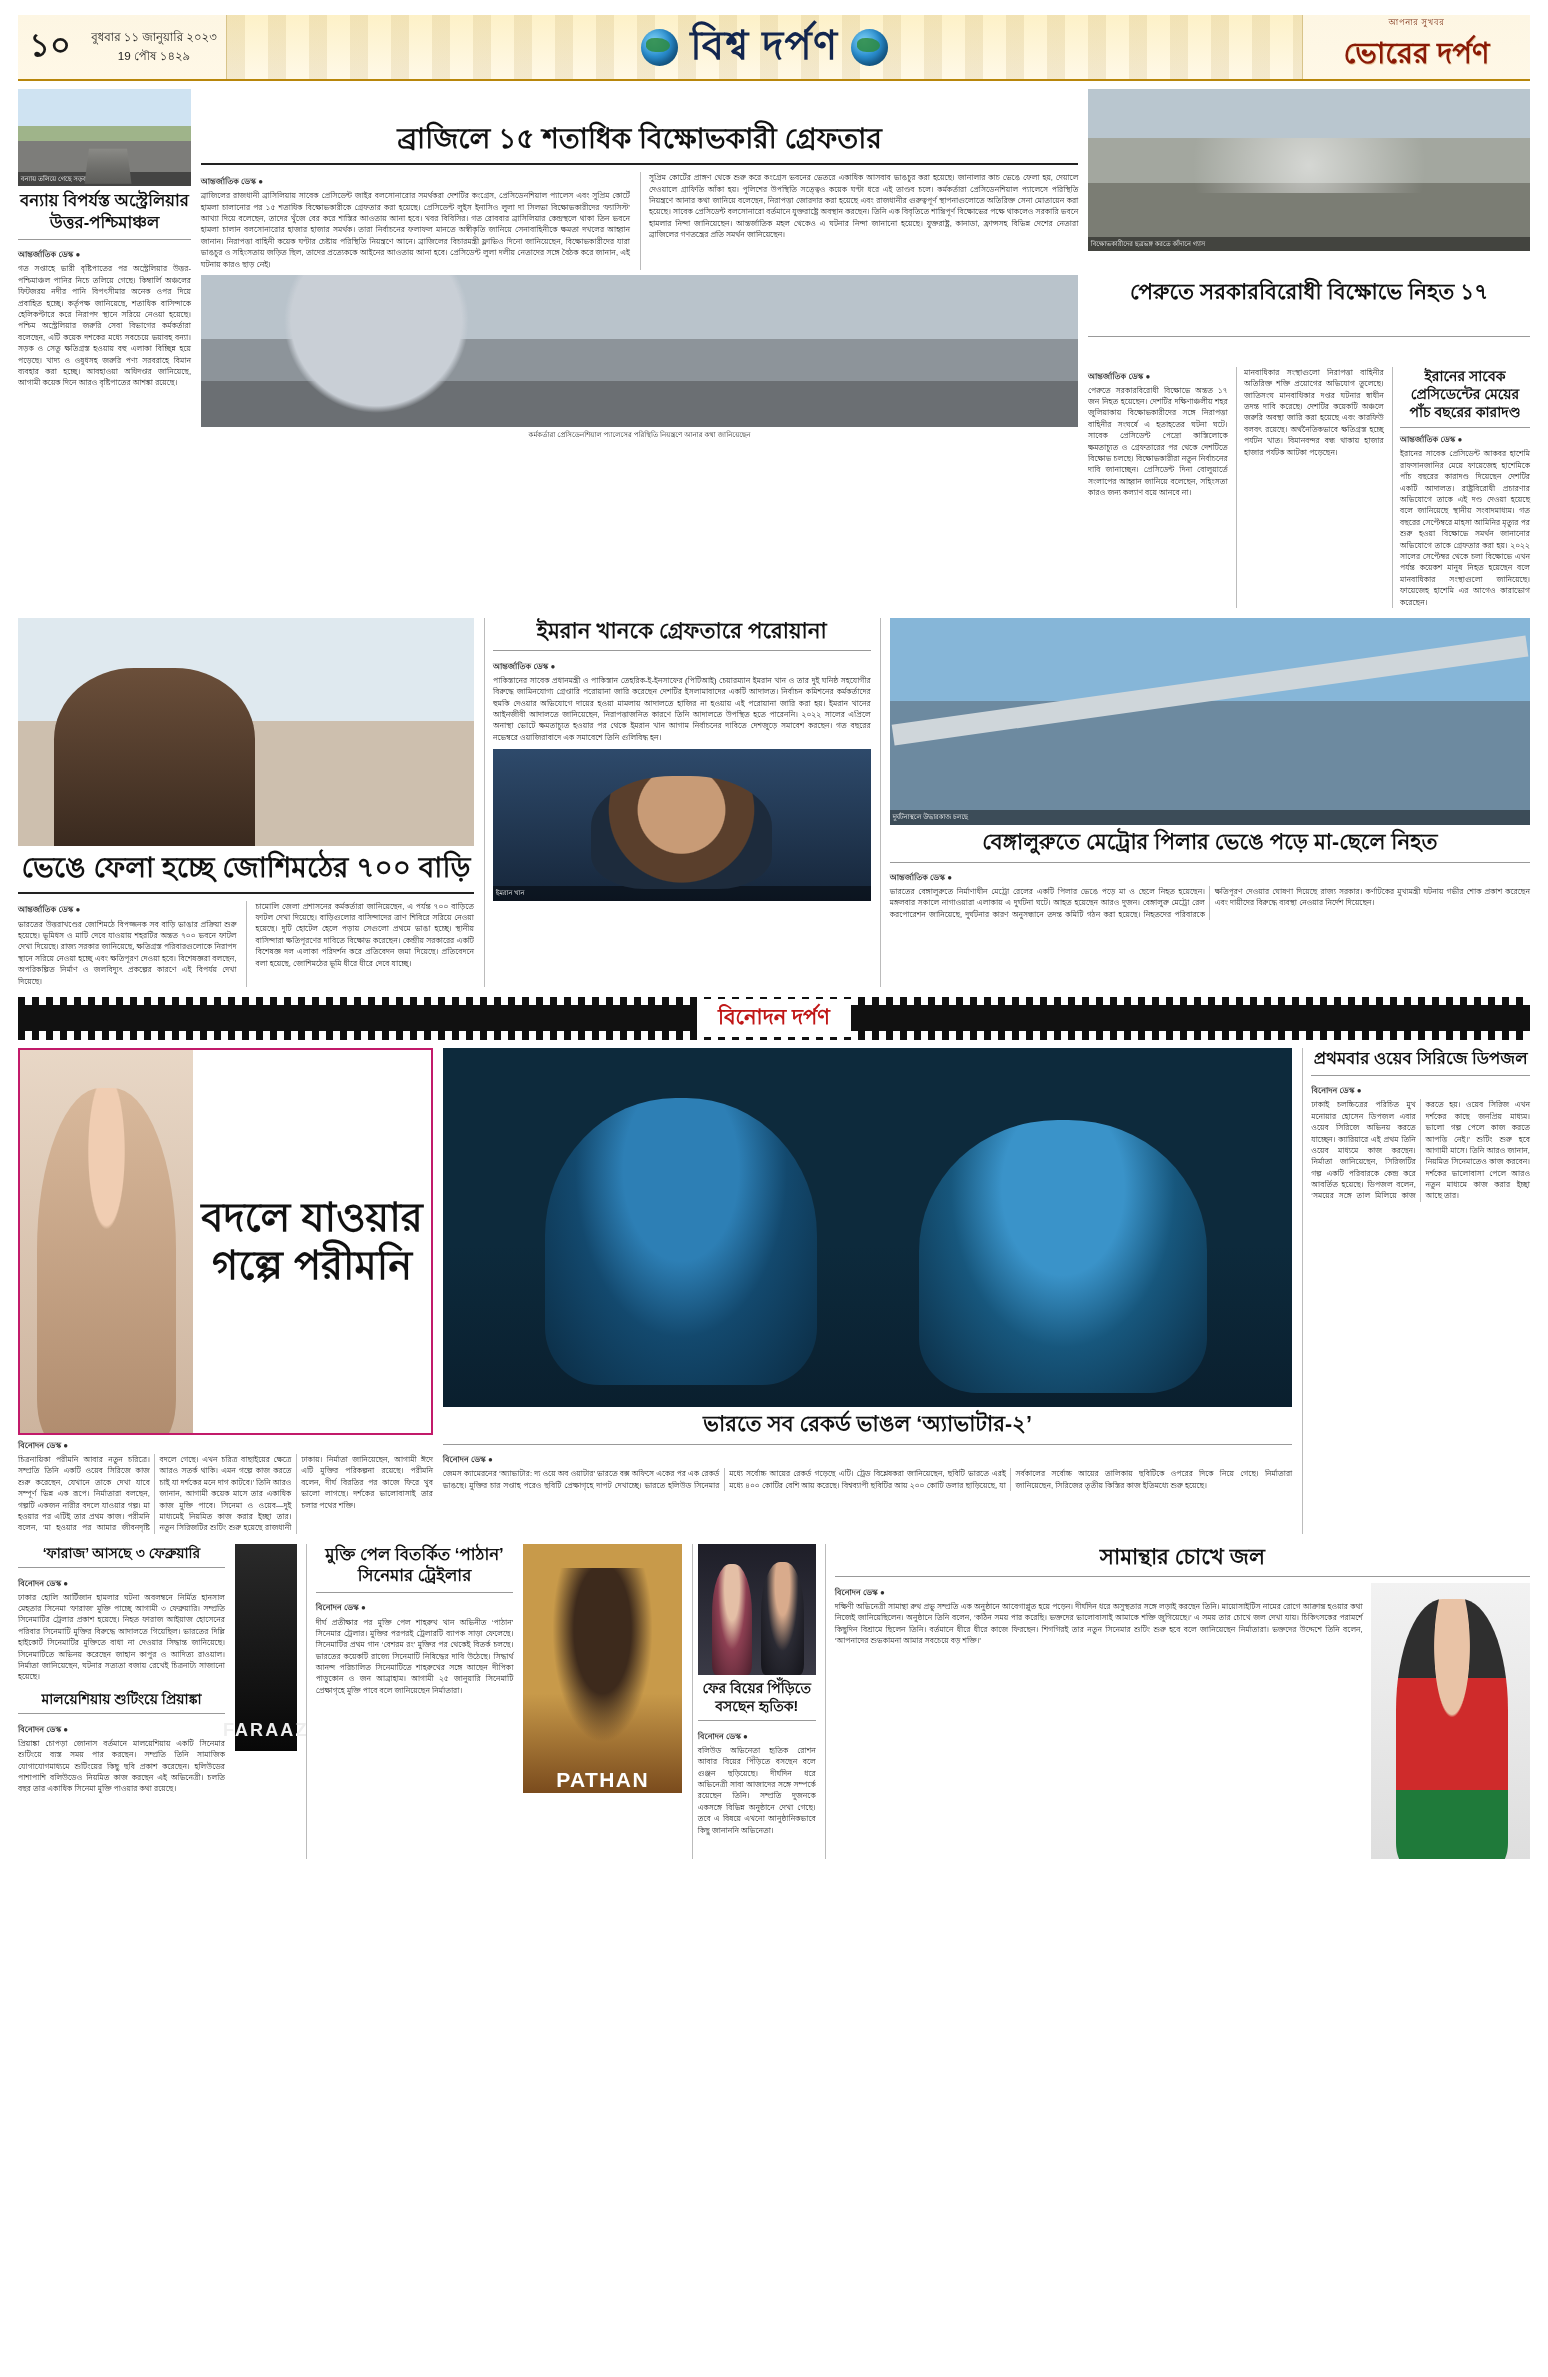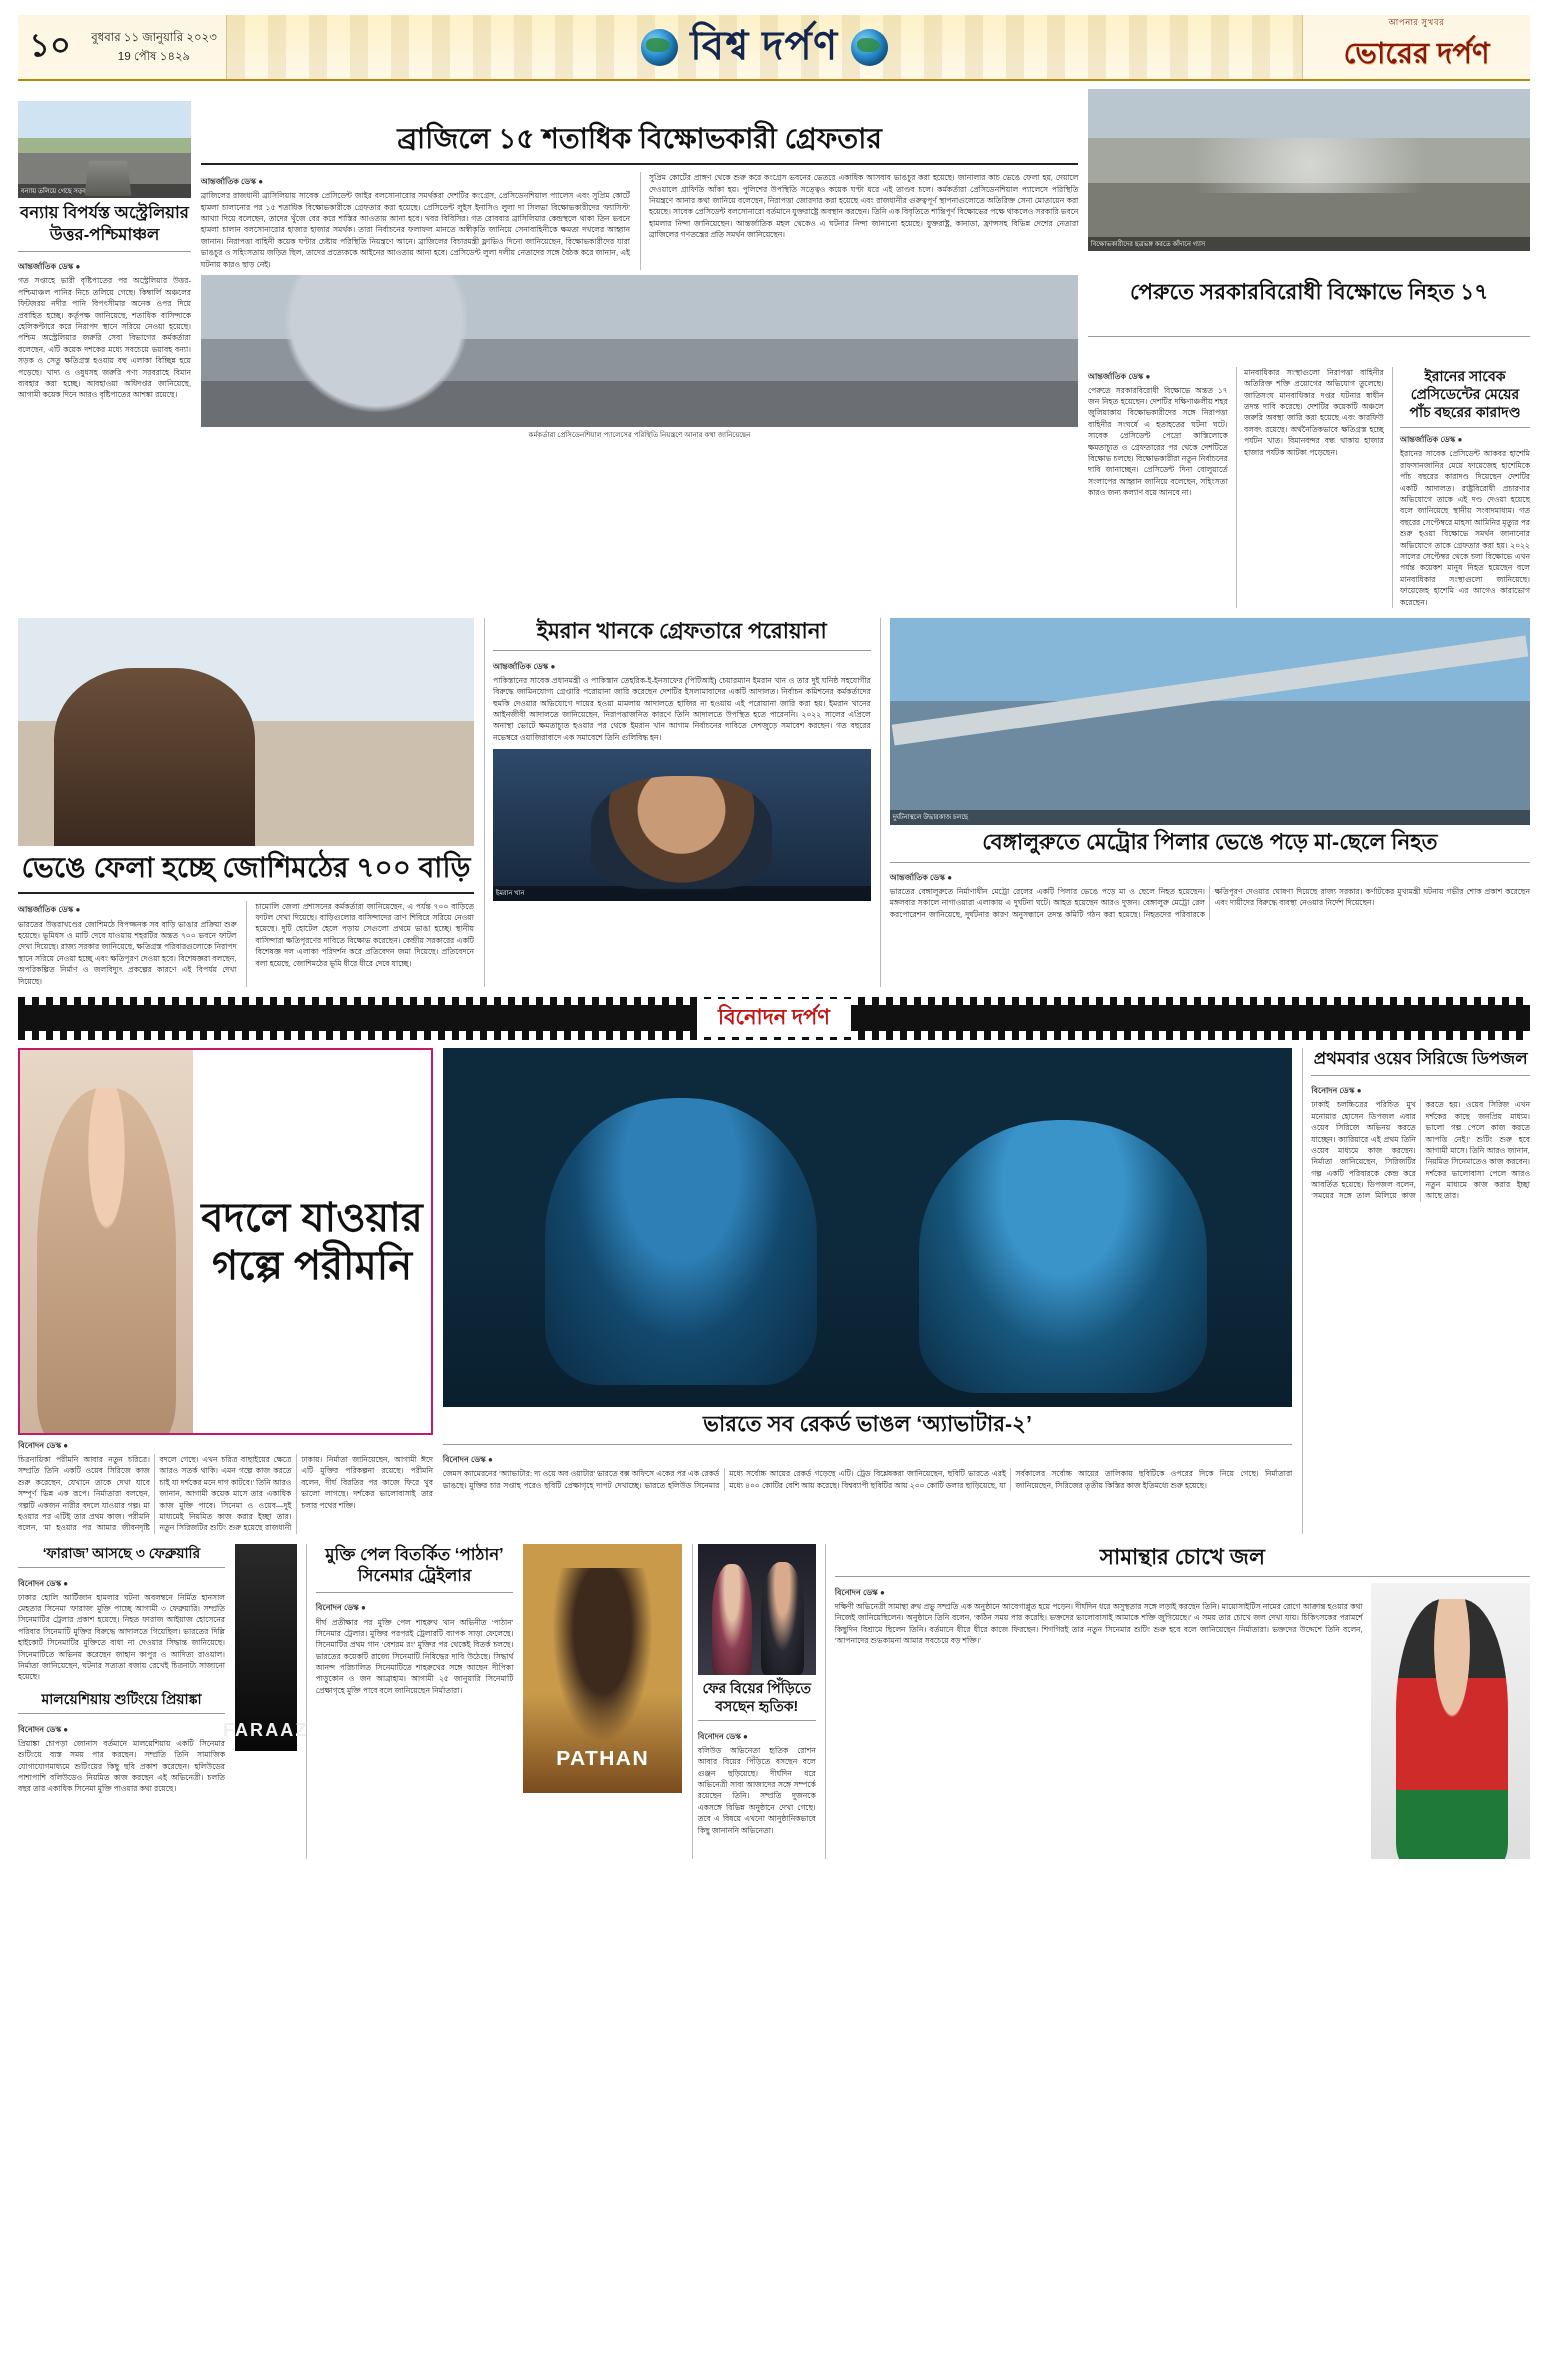--- a/index.html
+++ b/index.html
@@ -87,21 +87,21 @@
   .body-txt {
     font-size: 7.6px; line-height: 1.5; text-align: justify; color:#232323;
     hyphens: auto; word-break: break-word;
   }
   .rule { border-top: 0.7px solid #999; margin: 5.5px 0; }
   .thickrule { border-top: 2.1px solid #222; margin: 7px 0; }
 
   
   .top-wrap { display:flex; gap: 9.7px; margin-top: 8.3px; }
   .col { display:flex; flex-direction:column; }
-  .c-left   { width: 173px; margin-top: 12px; }
+  .c-left   { width: 173px; }
   .c-mid    { flex: 1; margin-top: 32px; }
   .c-right  { width: 442px; gap: 24px; }
 
   .photo {
     background: #ccc; position: relative; overflow: hidden;
   }
   .photo .cap {
     position:absolute; bottom:0; left:0; right:0;
     font-size: 6.6px; color: #fff; background: rgba(0,0,0,.45);
     padding: 1.4px 2.8px;
@@ -222,21 +222,21 @@
     background: linear-gradient(#2a2a2a, #080808);
     position:relative; color:#eee;
     display:flex; align-items:flex-end; justify-content:center;
     padding-bottom: 9.7px; font-size: 18px; font-weight:bold; letter-spacing:2.1px;
   }
   .pathan-poster {
     height: 249px;
     background: linear-gradient(#c89a4a 0 60%, #7a4b1d 100%);
     position:relative; color:#fff;
     display:flex; align-items:flex-end; justify-content:center;
-    padding-bottom: 23px; font-size: 21px; font-weight:bold; letter-spacing:1.4px;
+    padding-bottom: 1px; font-size: 21px; font-weight:bold; letter-spacing:1.4px;
     overflow:hidden;
   }
   .pathan-poster:before{
     content:""; position:absolute; left:18%; top:10%; width:64%; height:70%;
     background: radial-gradient(ellipse at 50% 35%, #3d2a1c 0 40%, rgba(0,0,0,0) 70%);
   }
   .hrithik-photo {
     height: 131px;
     background: linear-gradient(#1e1e28, #3a3a46);
     position:relative; overflow:hidden;

